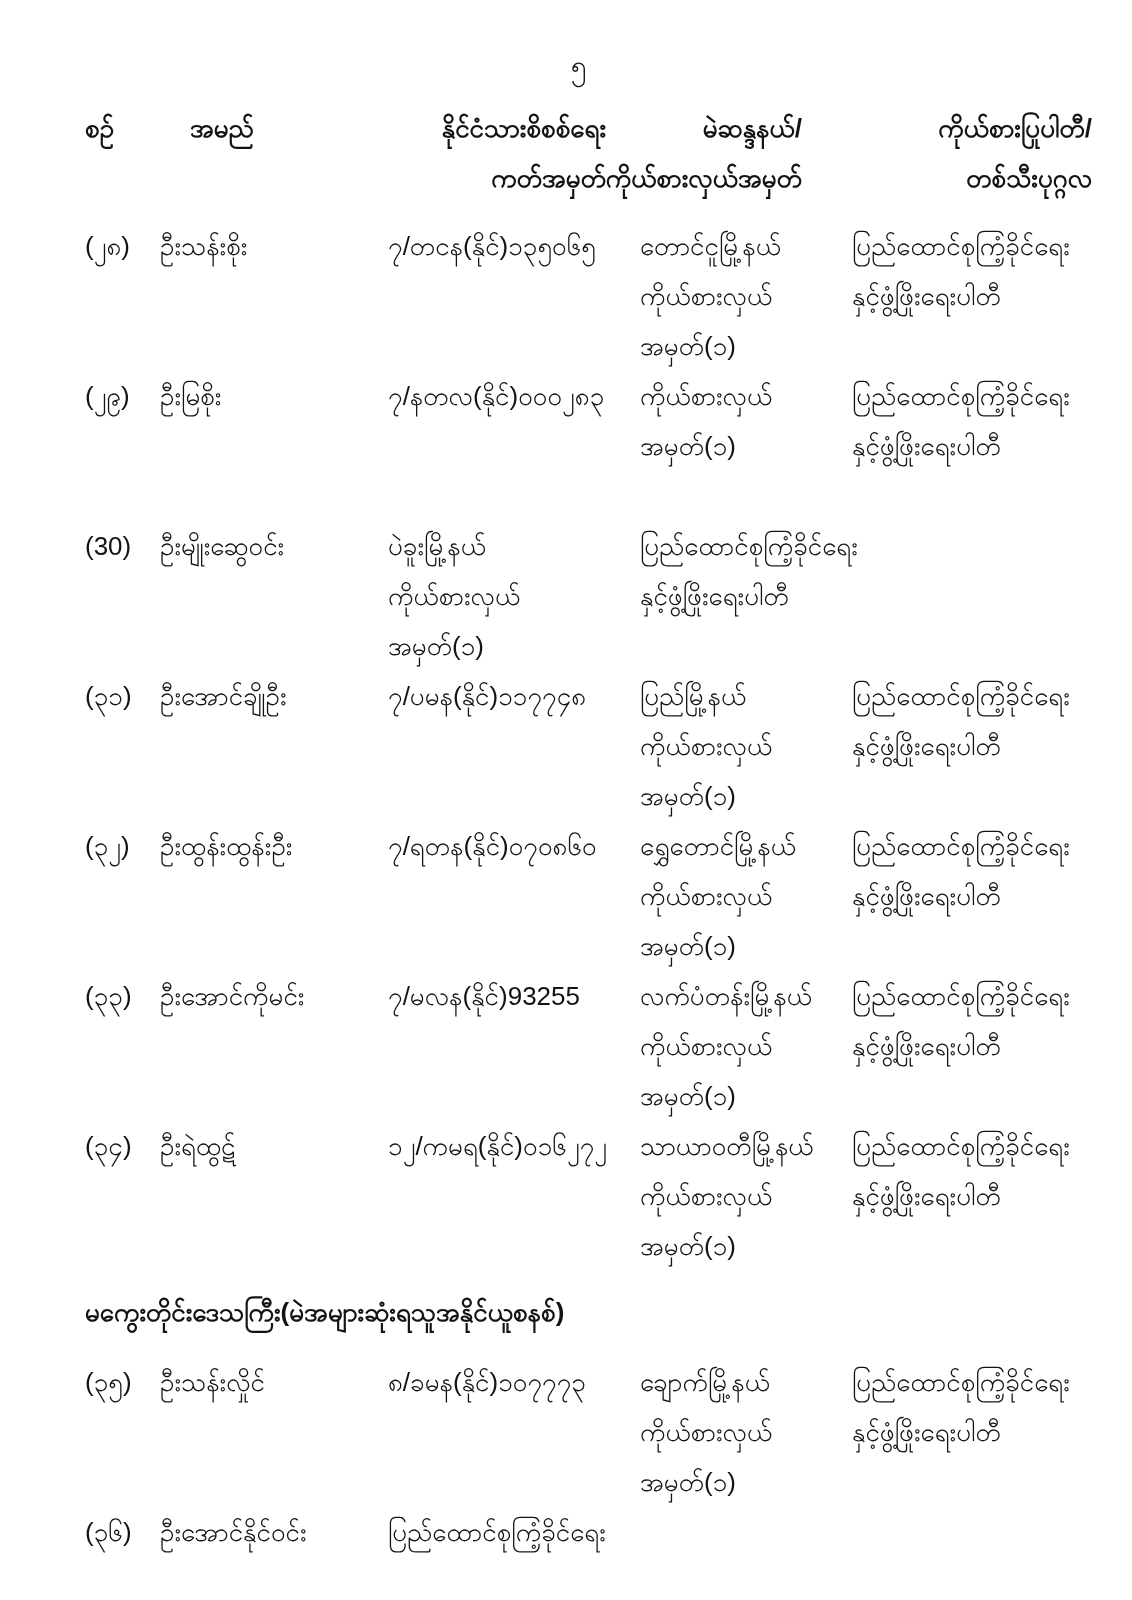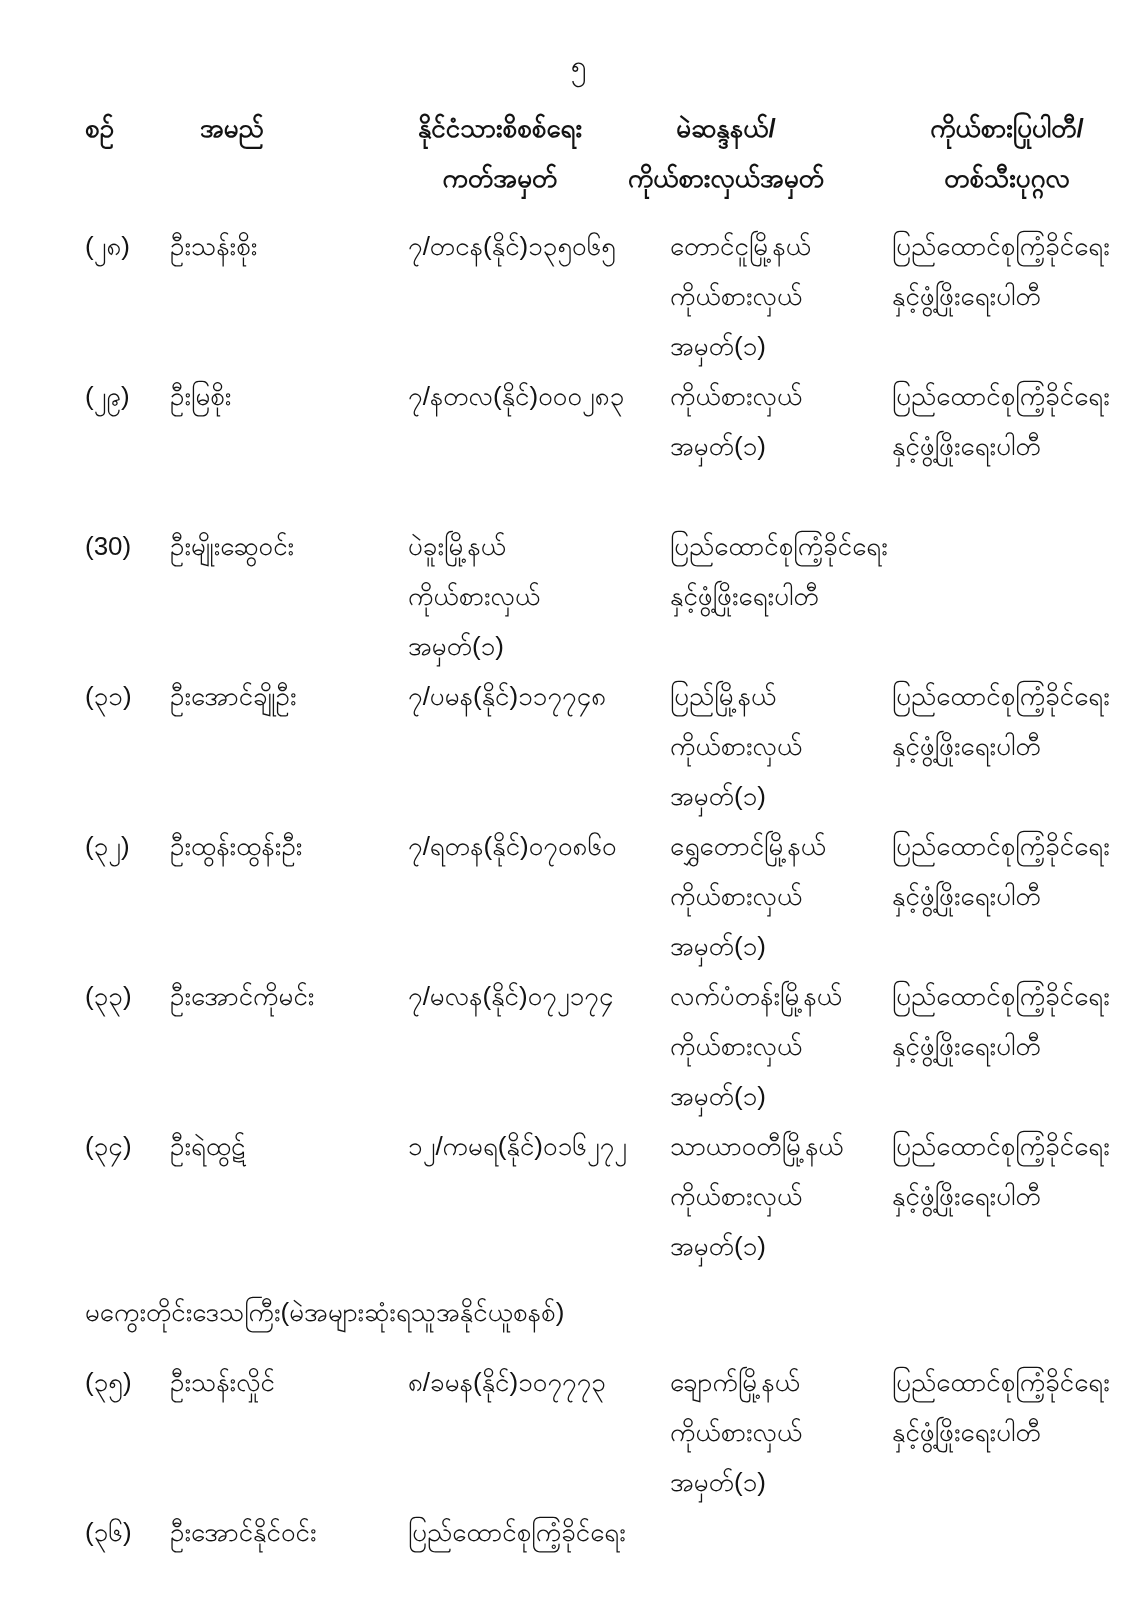--- a/index.html
+++ b/index.html
@@ -20,33 +20,32 @@
     left:-15px;
     text-align:center;
     font-size:28px;
     line-height:40px;
     margin-bottom:17px;
   }
   .thead,.trow{
     display:grid;
     grid-template-columns:75px 228px 252px 212px 250px;
     align-content:start;
-    gap:10px;
   }
   .thead{font-weight:bold;margin-bottom:18px;}
   .trow{min-height:150px;}
   .ln{line-height:50px;white-space:nowrap;}
   .cell{align-self:start;}
   .hname{padding-left:30px;}
-  .hcenter{text-align:center;}
+  .hcenter{text-align:right;}
   .h-nrc{position:relative;left:-34px;}
   .h-const{position:relative;left:-50px;}
   .h-party{position:relative;left:-10px;}
   .section-heading{
-    font-weight:normal;
+    font-weight:bold;
     line-height:50px;
     margin:16px 0 20px 0;
     white-space:nowrap;
   }
 </style>
 </head>
 <body>
 
 <div class="page">
 
@@ -171,21 +170,21 @@
         </div>
       </div>
       <div class="trow">
         <div class="cell">
           <div class="ln">(၃၃)</div>
         </div>
         <div class="cell">
           <div class="ln">ဦးအောင်ကိုမင်း</div>
         </div>
         <div class="cell">
-          <div class="ln">၇/မလန(နိုင်)၀၇၂၁၇၄</div>
+          <div class="ln">၇/မလန(နိုင်)93255</div>
         </div>
         <div class="cell">
           <div class="ln">လက်ပံတန်းမြို့နယ်</div>
           <div class="ln">ကိုယ်စားလှယ်</div>
           <div class="ln">အမှတ်(၁)</div>
         </div>
         <div class="cell">
           <div class="ln">ပြည်ထောင်စုကြံ့ခိုင်ရေး</div>
           <div class="ln">နှင့်ဖွံ့ဖြိုးရေးပါတီ</div>
         </div>

